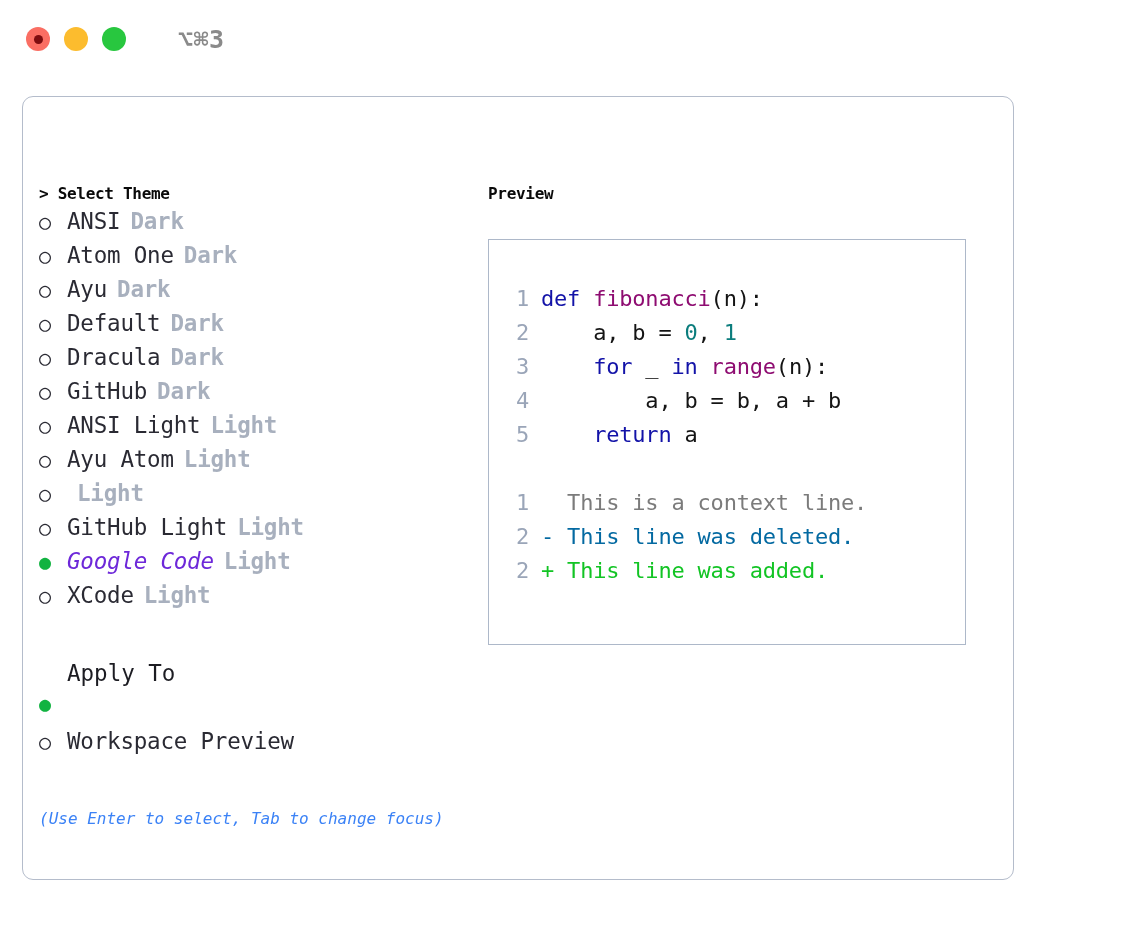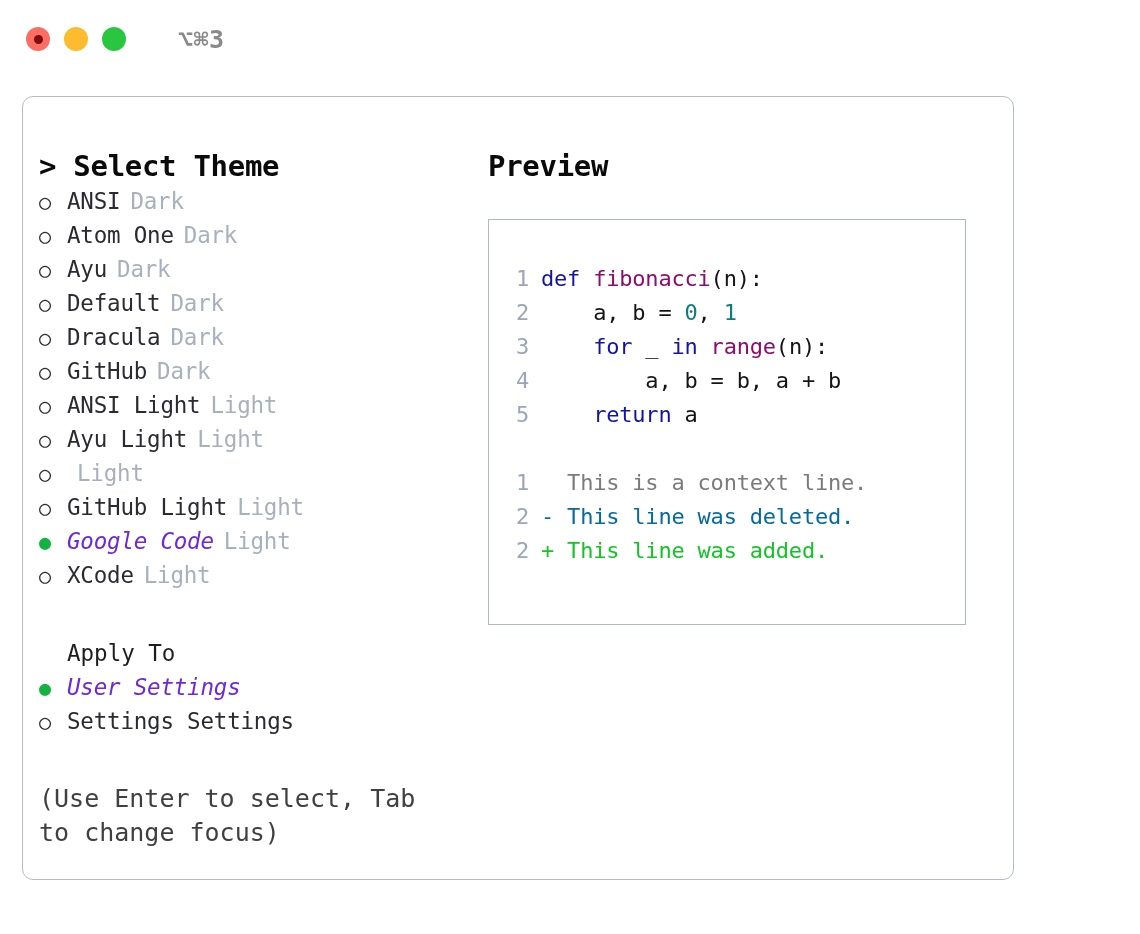--- a/index.html
+++ b/index.html
@@ -66,25 +66,26 @@
 
   .panel-inner {
     display: flex;
     padding: 52px 0 0 0;
   }
 
   .col-left  { width: 465px; padding-left: 16px; }
   .col-right { flex: 1; }
 
   .section-head {
-    font-size: 29px;
+    font-size: 16px;
     font-weight: 700;
     color: #0a0a0a;
     letter-spacing: -0.3px;
     white-space: pre;
+    margin-top: 35px;
   }
 
   
   .opt-list { margin-top: 5px; }
 
   .opt {
     display: flex;
     align-items: baseline;
     height: 34px;
     font-size: 22.5px;
@@ -95,40 +96,41 @@
     width: 28px;
     flex: 0 0 28px;
     font-size: 20px;
     line-height: 1;
     color: #2a2a33;
   }
   .marker.on { color: #12b341; }
 
   .opt-label  { color: #2a2a33; }
   .opt.sel .opt-label { color: #6d28d9; font-style: italic; }
-  .opt-variant { color: #a8b0be; margin-left: 10px; }
+  .opt-variant { color: #a8b0be; margin-left: 10px; font-weight: bold; }
 
   .group-head {
     display: flex;
     align-items: baseline;
     height: 34px;
     font-size: 22.5px;
     color: #1c1c22;
     white-space: pre;
     margin-top: 44px;
   }
   .group-head .marker { color: transparent; }
 
   .hint {
     margin-top: 40px;
-    font-size: 25px;
+    font-size: 16px;
     line-height: 34px;
-    color: #404040;
+    color: #3b82f6;
     width: 420px;
     white-space: pre-wrap;
+    font-style: italic;
   }
 
   
   .preview-box {
     margin-top: 36px;
     width: 478px;
     height: 406px;
     border: 1.8px solid #adb8c9;
     background: #ffffff;
     padding: 42px 0 0 0;
@@ -179,35 +181,35 @@
       <div class="section-head">&gt; Select Theme</div>
 
       <div class="opt-list" id="theme-list">
           <div class="opt"><span class="marker">○</span><span class="opt-label">ANSI</span><span class="opt-variant">Dark</span></div>
           <div class="opt"><span class="marker">○</span><span class="opt-label">Atom One</span><span class="opt-variant">Dark</span></div>
           <div class="opt"><span class="marker">○</span><span class="opt-label">Ayu</span><span class="opt-variant">Dark</span></div>
           <div class="opt"><span class="marker">○</span><span class="opt-label">Default</span><span class="opt-variant">Dark</span></div>
           <div class="opt"><span class="marker">○</span><span class="opt-label">Dracula</span><span class="opt-variant">Dark</span></div>
           <div class="opt"><span class="marker">○</span><span class="opt-label">GitHub</span><span class="opt-variant">Dark</span></div>
           <div class="opt"><span class="marker">○</span><span class="opt-label">ANSI Light</span><span class="opt-variant">Light</span></div>
-          <div class="opt"><span class="marker">○</span><span class="opt-label">Ayu Light</span><span class="opt-variant">Light</span></div>
+          <div class="opt"><span class="marker">○</span><span class="opt-label">Ayu Atom</span><span class="opt-variant">Light</span></div>
           <div class="opt"><span class="marker">○</span><span class="opt-variant">Light</span></div>
           <div class="opt"><span class="marker">○</span><span class="opt-label">GitHub Light</span><span class="opt-variant">Light</span></div>
           <div class="opt sel"><span class="marker on">●</span><span class="opt-label">Google Code</span><span class="opt-variant">Light</span></div>
           <div class="opt"><span class="marker">○</span><span class="opt-label">XCode</span><span class="opt-variant">Light</span></div>
         </div>
 
       <div class="group-head">
         <span class="marker">○</span>
         <span>Apply To</span>
       </div>
 
       <div id="apply-list">
-          <div class="opt sel"><span class="marker on">●</span><span class="opt-label">User Settings</span></div>
-          <div class="opt"><span class="marker">○</span><span class="opt-label">Settings Settings</span></div>
+          <div class="opt sel"><span class="marker on">●</span></div>
+          <div class="opt"><span class="marker">○</span><span class="opt-label">Workspace Preview</span></div>
         </div>
 
       <div class="hint">(Use Enter to select, Tab to change focus)</div>
     </div>
 
     <div class="col-right">
       <div class="section-head">Preview</div>
 
       <div class="preview-box">
         <div id="code-preview">

